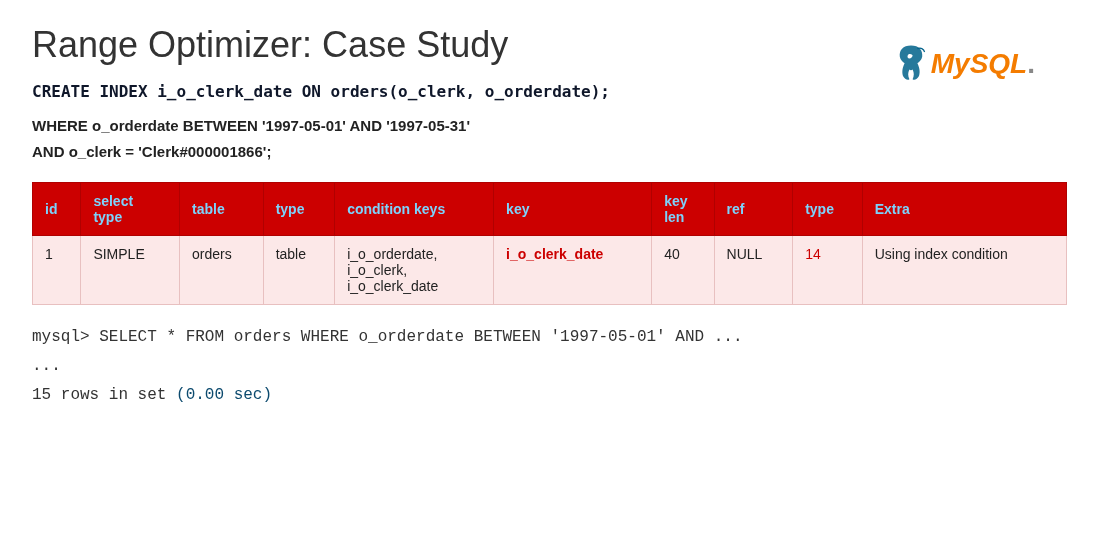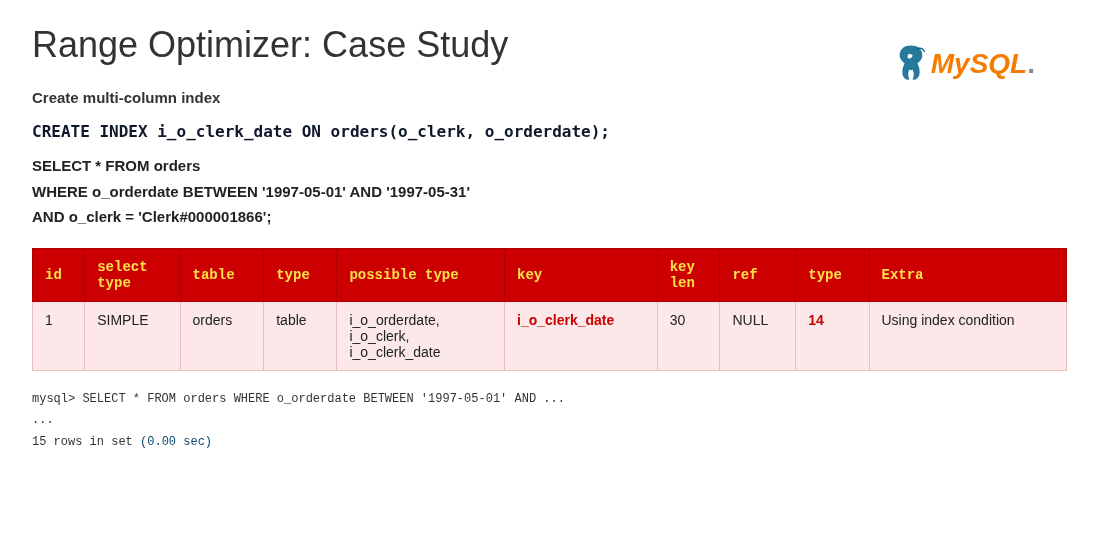--- a/index.html
+++ b/index.html
@@ -8,21 +8,21 @@
       background: #fff;
       padding: 24px 32px;
       width: 1099px;
       min-height: 550px;
     }
 
     .page-title {
       font-size: 36px;
       font-weight: 300;
       color: #333;
-      margin-bottom: 23px;
+      margin-bottom: 16px;
     }
 
     .subtitle {
       font-size: 15px;
       font-weight: 700;
       color: #333;
       margin-bottom: 16px;
     }
 
     .create-index {
@@ -44,22 +44,21 @@
     
     table {
       width: 100%;
       border-collapse: collapse;
       margin-bottom: 18px;
       font-size: 14px;
     }
 
     thead tr {
       background-color: #cc0000;
-      color: #fde047;
-      font-family: Liberation Mono, monospace;
+      color: #7dd3fc;
     }
 
     thead th {
       padding: 10px 12px;
       text-align: left;
       font-weight: 600;
       border: 1px solid #b00000;
     }
 
     tbody tr {
@@ -73,27 +72,27 @@
       vertical-align: top;
     }
 
     .key-link {
       color: #cc0000;
       font-weight: 600;
     }
 
     .rows-highlight {
       color: #cc0000;
-      font-weight: 700;
+      font-weight: 400;
     }
 
     
     .terminal {
       font-family: 'Courier New', monospace;
-      font-size: 12px;
+      font-size: 16px;
       color: #333;
       line-height: 1.8;
     }
 
     .terminal .prompt {
       color: #333;
     }
 
     .terminal .time-highlight {
       color: #0c4a6e;
@@ -146,55 +145,53 @@
       <svg class="dolphin-svg" viewBox="0 0 40 50" xmlns="http://www.w3.org/2000/svg">
         <path d="M20 2 C10 2, 5 8, 6 16 C7 20, 9 22, 12 24 C10 28, 8 34, 10 40 C12 44, 16 46, 18 44 C16 40, 16 36, 18 32 C19 33, 21 33, 22 32 C24 36, 24 40, 22 44 C24 46, 28 44, 30 40 C32 34, 30 28, 28 24 C31 22, 33 20, 34 16 C35 8, 30 2, 20 2 Z M16 14 C17 12, 20 12, 22 14 C22 16, 20 18, 18 18 C16 18, 15 16, 16 14 Z" fill="#00618a" opacity="0.85"></path>
         <path d="M28 6 C32 4, 36 6, 37 10" stroke="#00618a" stroke-width="1.5" fill="none"></path>
       </svg>
       <span class="mysql-text">MySQL</span>
         <span class="mysql-dot">.</span>
     </div>
   </div>
 
   <h1 class="page-title">Range Optimizer:  Case Study</h1>
-  <p class="subtitle">Create multi-column index</p>
 </div>
 
 <p class="create-index">CREATE INDEX i_o_clerk_date ON orders(o_clerk, o_orderdate);</p>
 
 <div class="select-query">
-  <div>SELECT * FROM orders</div>
   <div>WHERE o_orderdate BETWEEN '1997-05-01' AND '1997-05-31'</div>
   <div>AND o_clerk = 'Clerk#000001866';</div>
 </div>
 
 <table>
   <thead>
     <tr>
       <th>id</th>
       <th>select<br>type</th>
       <th>table</th>
       <th>type</th>
-      <th>possible type</th>
+      <th>condition keys</th>
       <th>key</th>
       <th>key<br>len</th>
       <th>ref</th>
       <th>type</th>
       <th>Extra</th>
     </tr>
   </thead>
   <tbody>
     <tr>
       <td>1</td>
       <td>SIMPLE</td>
       <td>orders</td>
       <td>table</td>
       <td>i_o_orderdate,<br>i_o_clerk,<br>i_o_clerk_date</td>
       <td><span class="key-link">i_o_clerk_date</span></td>
-      <td>30</td>
+      <td>40</td>
       <td>NULL</td>
       <td><span class="rows-highlight">14</span></td>
       <td>Using index condition</td>
     </tr>
   </tbody>
 </table>
 
 <div class="terminal">
   <div class="prompt">mysql&gt; SELECT * FROM orders WHERE o_orderdate BETWEEN '1997-05-01' AND ...</div>
   <div class="prompt">...</div>

